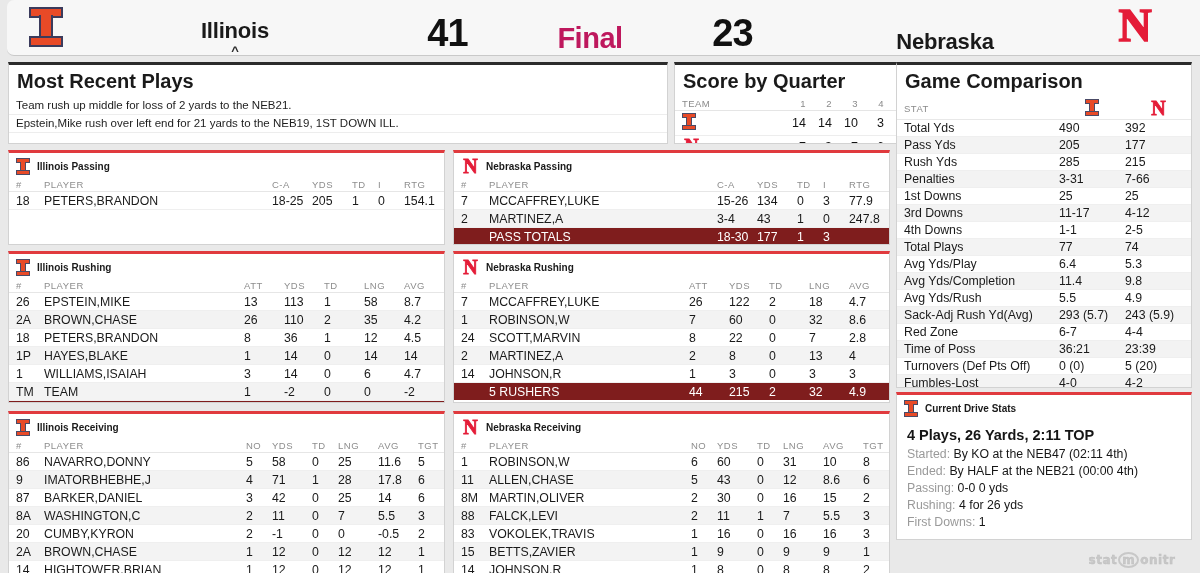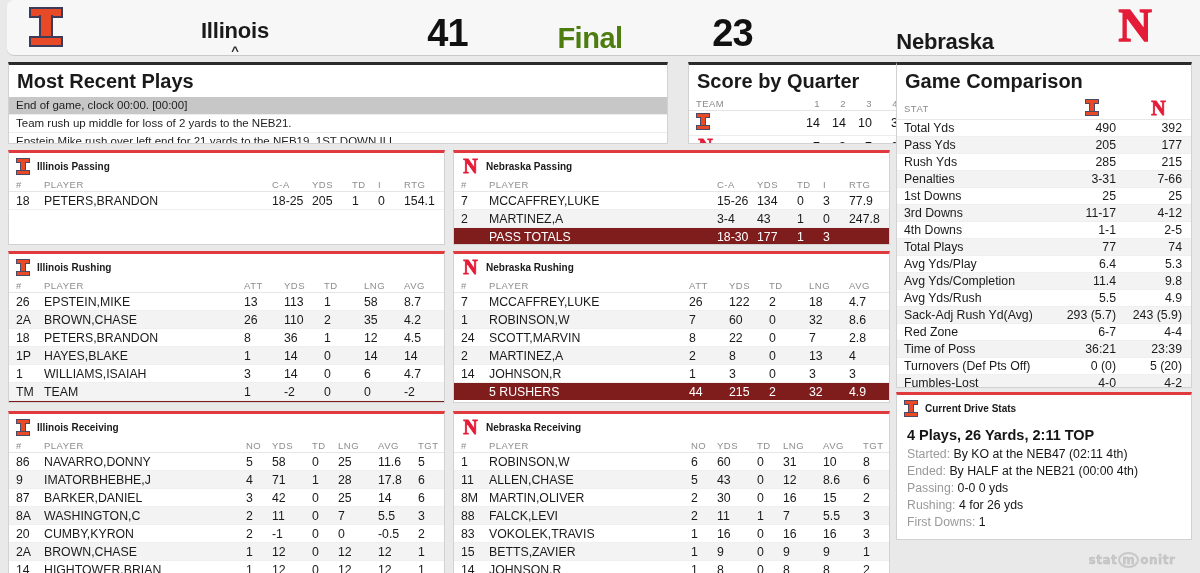--- a/index.html
+++ b/index.html
@@ -33,21 +33,21 @@
   .sb-caret {
     display: block; text-align: center; font-size: 13px; line-height: 9px;
     color: #2b2b2b; font-weight: 700; margin-top: 2px;
   }
   .sb-score {
     width: 125px; text-align: center;
     font-size: 38px; font-weight: 700; color: #111; letter-spacing: -1px;
   }
   .sb-status {
     width: 160px; text-align: center;
-    font-size: 29px; font-weight: 700; color: #4d7c0f; letter-spacing: -0.5px;
+    font-size: 29px; font-weight: 700; color: #be185d; letter-spacing: -0.5px;
   }
 
   
   .ill-i { position: relative; width: 34px; height: 40px; }
   .ill-i i {
     position: absolute; display: block;
     background: #E84A27; border: 2.2px solid #3b3b5c;
   }
   .ill-i .bar-t { left: 0; top: 0; width: 34px; height: 11px; }
   .ill-i .bar-b { left: 0; bottom: 0; width: 34px; height: 11px; }
@@ -95,21 +95,21 @@
   
   #plays { left: 8px; top: 62px; width: 660px; height: 82px; }
   .play-line {
     font-size: 11.5px; color: #1e1e1e; padding: 2px 6px 2px 7px;
     border-bottom: 1px solid #ededed; line-height: 13px;
     white-space: nowrap; overflow: hidden;
   }
   .play-line.hl { background: #c7c7c7; font-weight: 400; }
 
   
-  #sbq { left: 688px; top: 62px; width: 251px; height: 82px; }
+  #sbq { left: 674px; top: 62px; width: 251px; height: 82px; }
   .sbq-table { width: 100%; border-collapse: collapse; font-size: 12.5px; }
   .sbq-table th {
     font-size: 9.5px; font-weight: 400; color: #8a8a8a; letter-spacing: .4px;
     text-align: right; padding: 1px 4px 1px 0; border-bottom: 1px solid #e5e5e5;
   }
   .sbq-table th.lbl { text-align: left; padding-left: 7px; }
   .sbq-table td {
     text-align: right; padding: 2px 4px 2px 0; color: #141414; font-weight: 400;
     border-bottom: 1px solid #ededed;
   }
@@ -121,21 +121,21 @@
 
   
   #gamecomp { left: 896px; top: 62px; width: 296px; height: 326px; }
   .gc-table { width: 100%; border-collapse: collapse; font-size: 12.3px; }
   .gc-table th {
     font-size: 9.5px; font-weight: 400; color: #8a8a8a; letter-spacing: .5px;
     text-align: left; padding: 2px 0 1px 7px; border-bottom: 1px solid #e8e8e8;
   }
   .gc-table th.v { text-align: center; width: 66px; padding-left: 0; }
   .gc-table td { padding: 1px 0 1px 7px; color: #1a1a1a; border-bottom: 1px solid #efefef; white-space: nowrap; }
-  .gc-table td.v { text-align: right; padding-left: 0; padding-right: 9px; width: 66px; margin-top: 24px; }
+  .gc-table td.v { text-align: left; padding-left: 0; padding-right: 9px; width: 66px; margin-top: 24px; }
   .gc-table tr:nth-child(even) td { background: #f3f3f3; }
   .gc-logo-cell { text-align: center; }
 
   
   .stat-table { width: 100%; border-collapse: collapse; font-size: 12.3px; }
   .stat-table th {
     font-size: 9.5px; font-weight: 400; color: #8d8d8d; letter-spacing: .5px;
     text-align: left; padding: 1px 0 1px 0; border-bottom: 1px solid #e6e6e6;
   }
   .stat-table td {
@@ -202,21 +202,20 @@
     <div class="sb-status">Final</div>
     <div class="sb-score">23</div>
     <div class="sb-team sb-team-r">Nebraska</div>
     <div class="logo-box sb-logo-r">
       <span class="neb-n">N</span>
     </div>
   </div>
 
   <div class="panel" id="plays">
     <div class="panel-title">Most Recent Plays</div>
-    <div class="play-line hl">End of game, clock 00:00. [00:00]</div>
     <div class="play-line">Team rush up middle for loss of 2 yards to the NEB21.</div>
     <div class="play-line">Epstein,Mike rush over left end for 21 yards to the NEB19, 1ST DOWN ILL.</div>
 
   </div>
 
   <div class="panel" id="sbq">
     <div class="panel-title">Score by Quarter</div>
     <table class="sbq-table">
       <colgroup>
           <col>

